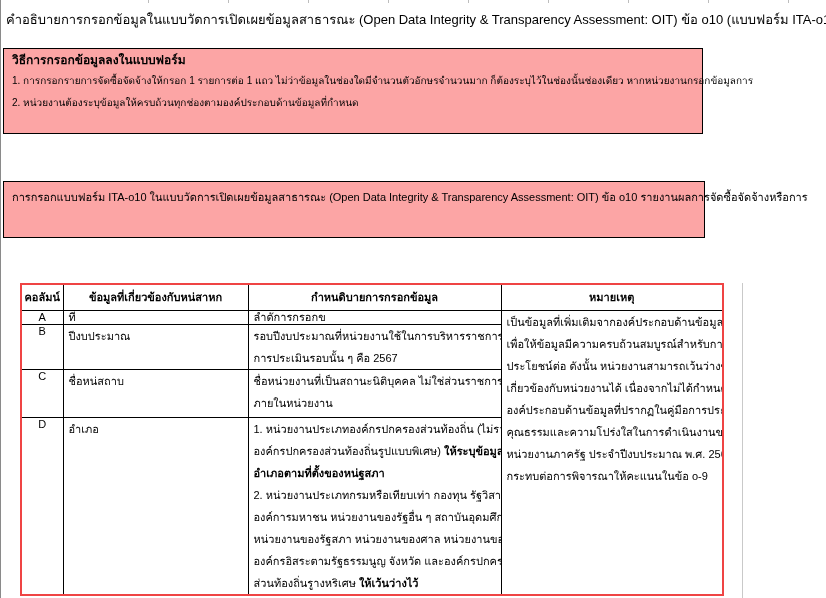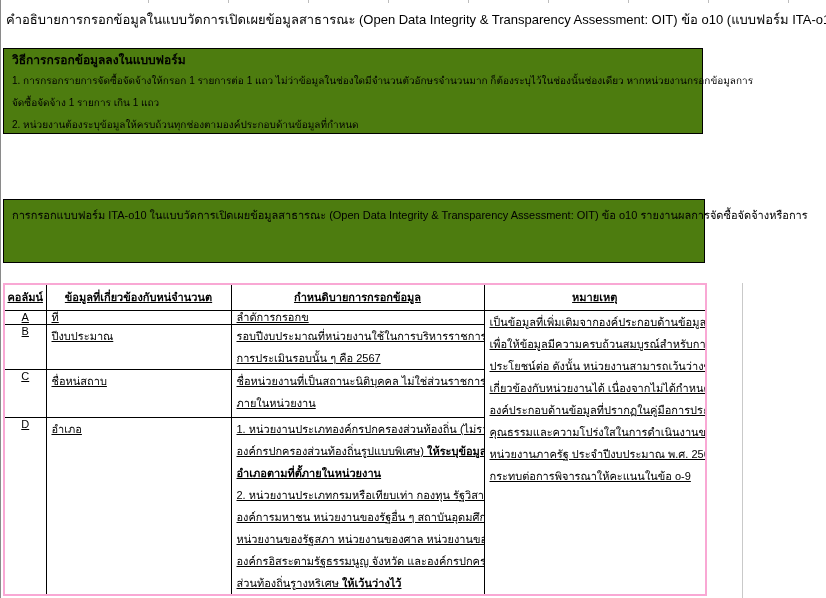--- a/index.html
+++ b/index.html
@@ -8,30 +8,30 @@
     font-family:"Liberation Sans","DejaVu Sans",sans-serif;color:#000;
   }
   .page{position:absolute;left:0;top:0;width:826px;height:598px;}
   
   .edge-left{position:absolute;left:0;top:0;width:1px;height:598px;background:#8a8a8a;}
   .tick{position:absolute;top:0;width:1px;height:3px;background:#bdbdbd;}
   .vgrid{position:absolute;left:742px;top:283px;width:1px;height:315px;background:#c9c9c9;}
   
   .title{position:absolute;left:6px;top:9px;font-size:13px;white-space:nowrap;}
   
-  .box{position:absolute;left:3px;border:1.5px solid #000;background:#4d7c0f;box-sizing:border-box;}
+  .box{position:absolute;left:3px;border:1.5px solid #000;background:#fca5a5;box-sizing:border-box;}
   .box1{top:48px;width:700px;height:86px;padding:2px 8px 0 8px;}
-  .box2{top:199px;width:702px;height:64px;padding:2px 8px 0 8px;}
+  .box2{top:181px;width:702px;height:57px;padding:2px 8px 0 8px;}
   .bh{font-weight:bold;font-size:12px;line-height:19px;}
   .box1 .tline{font-size:10px;line-height:22px;white-space:nowrap;}
   .box2 .tline{font-size:11px;line-height:26px;white-space:nowrap;}
   
   .tbl{
-    position:absolute;left:3px;top:283px;width:702px;
-    border-collapse:collapse;table-layout:fixed;border:2px solid #f9a8d4;text-decoration:underline;
+    position:absolute;left:20px;top:283px;width:702px;
+    border-collapse:collapse;table-layout:fixed;border:2px solid #ef4444;
   }
   .tbl th,.tbl td{border:1px solid #000;box-sizing:border-box;vertical-align:top;
     padding:0 5px;font-size:11px;overflow:hidden;}
   .tbl th{font-weight:bold;text-align:center;vertical-align:middle;height:26px;padding:0 2px;}
   col.c1{width:42px;}col.c2{width:185px;}col.c3{width:253px;}col.c4{width:222px;}
   .letter{text-align:center;}
   .tline{line-height:22px;white-space:nowrap;}
   .lbl{line-height:22px;}
   tr.rA td{height:13px;line-height:13px;}
   tr.rA td .tline{line-height:13px;}
@@ -58,42 +58,41 @@
   <div class="tick" style="left:708px"></div>
   <div class="tick" style="left:788px"></div>
   <div class="vgrid"></div>
 
   <div class="title">คำอธิบายการกรอกข้อมูลในแบบวัดการเปิดเผยข้อมูลสาธารณะ (Open Data Integrity &amp; Transparency Assessment: OIT) ข้อ o10 (แบบฟอร์ม ITA-o10)</div>
 
   <div class="box box1">
     <div class="bh">วิธีการกรอกข้อมูลลงในแบบฟอร์ม</div>
     <div>
         <div class="tline"><span>1. การกรอกรายการจัดซื้อจัดจ้างให้กรอก 1 รายการต่อ 1 แถว ไม่ว่าข้อมูลในช่องใดมีจำนวนตัวอักษรจำนวนมาก ก็ต้องระบุไว้ในช่องนั้นช่องเดียว หากหน่วยงานกรอกข้อมูลการ</span></div>
-        <div class="tline"><span>จัดซื้อจัดจ้าง 1 รายการ เกิน 1 แถว</span></div>
         <div class="tline"><span>2. หน่วยงานต้องระบุข้อมูลให้ครบถ้วนทุกช่องตามองค์ประกอบด้านข้อมูลที่กำหนด</span></div>
       </div>
   </div>
 
   <div class="box box2">
     <div>
         <div class="tline"><span>การกรอกแบบฟอร์ม ITA-o10 ในแบบวัดการเปิดเผยข้อมูลสาธารณะ (Open Data Integrity &amp; Transparency Assessment: OIT) ข้อ o10 รายงานผลการจัดซื้อจัดจ้างหรือการ</span></div>
       </div>
   </div>
 
   <table class="tbl">
     <colgroup>
       <col class="c1">
         <col class="c2">
         <col class="c3">
         <col class="c4">
     </colgroup>
     <tbody>
         <tr class="hdr">
       <th>คอลัมน์</th>
-      <th>ข้อมูลที่เกี่ยวข้องกับหน่จำนวนต</th>
+      <th>ข้อมูลที่เกี่ยวข้องกับหน่สาหก</th>
       <th>กำหนดิบายการกรอกข้อมูล</th>
       <th>หมายเหตุ</th>
     </tr>
     <tr class="rA">
       <td class="letter">A</td>
       <td class="lbl">ที่</td>
       <td>
             <div class="tline"><span>ลำดัการกรอกข</span></div>
           </td>
       <td class="notes" rowspan="4">
@@ -122,21 +121,21 @@
             <div class="tline"><span>ชื่อหน่วยงานที่เป็นสถานะนิติบุคคล ไม่ใช่ส่วนราชการย่อย</span></div>
             <div class="tline"><span>ภายในหน่วยงาน</span></div>
           </td>
     </tr>
     <tr class="rD">
       <td class="letter">D</td>
       <td class="lbl">อำเภอ</td>
       <td>
             <div class="tline"><span>1. หน่วยงานประเภทองค์กรปกครองส่วนท้องถิ่น (ไม่รวมถึง</span></div>
             <div class="tline"><span>องค์กรปกครองส่วนท้องถิ่นรูปแบบพิเศษ) </span><span class="b">ให้ระบุข้อมูล</span></div>
-            <div class="tline"><span class="b">อำเภอตามที่ตั้ภายในหน่วยงาน</span></div>
+            <div class="tline"><span class="b">อำเภอตามที่ตั้งของหน่ฐสภา</span></div>
             <div class="tline"><span>2. หน่วยงานประเภทกรมหรือเทียบเท่า กองทุน รัฐวิสาหกิจ</span></div>
             <div class="tline"><span>องค์การมหาชน หน่วยงานของรัฐอื่น ๆ สถาบันอุดมศึกษา</span></div>
             <div class="tline"><span>หน่วยงานของรัฐสภา หน่วยงานของศาล หน่วยงานของ</span></div>
             <div class="tline"><span>องค์กรอิสระตามรัฐธรรมนูญ จังหวัด และองค์กรปกครอง</span></div>
             <div class="tline"><span>ส่วนท้องถิ่นรูางหริเศษ </span><span class="b">ให้เว้นว่างไว้</span></div>
           </td>
     </tr>
   </tbody>
     </table>
 

